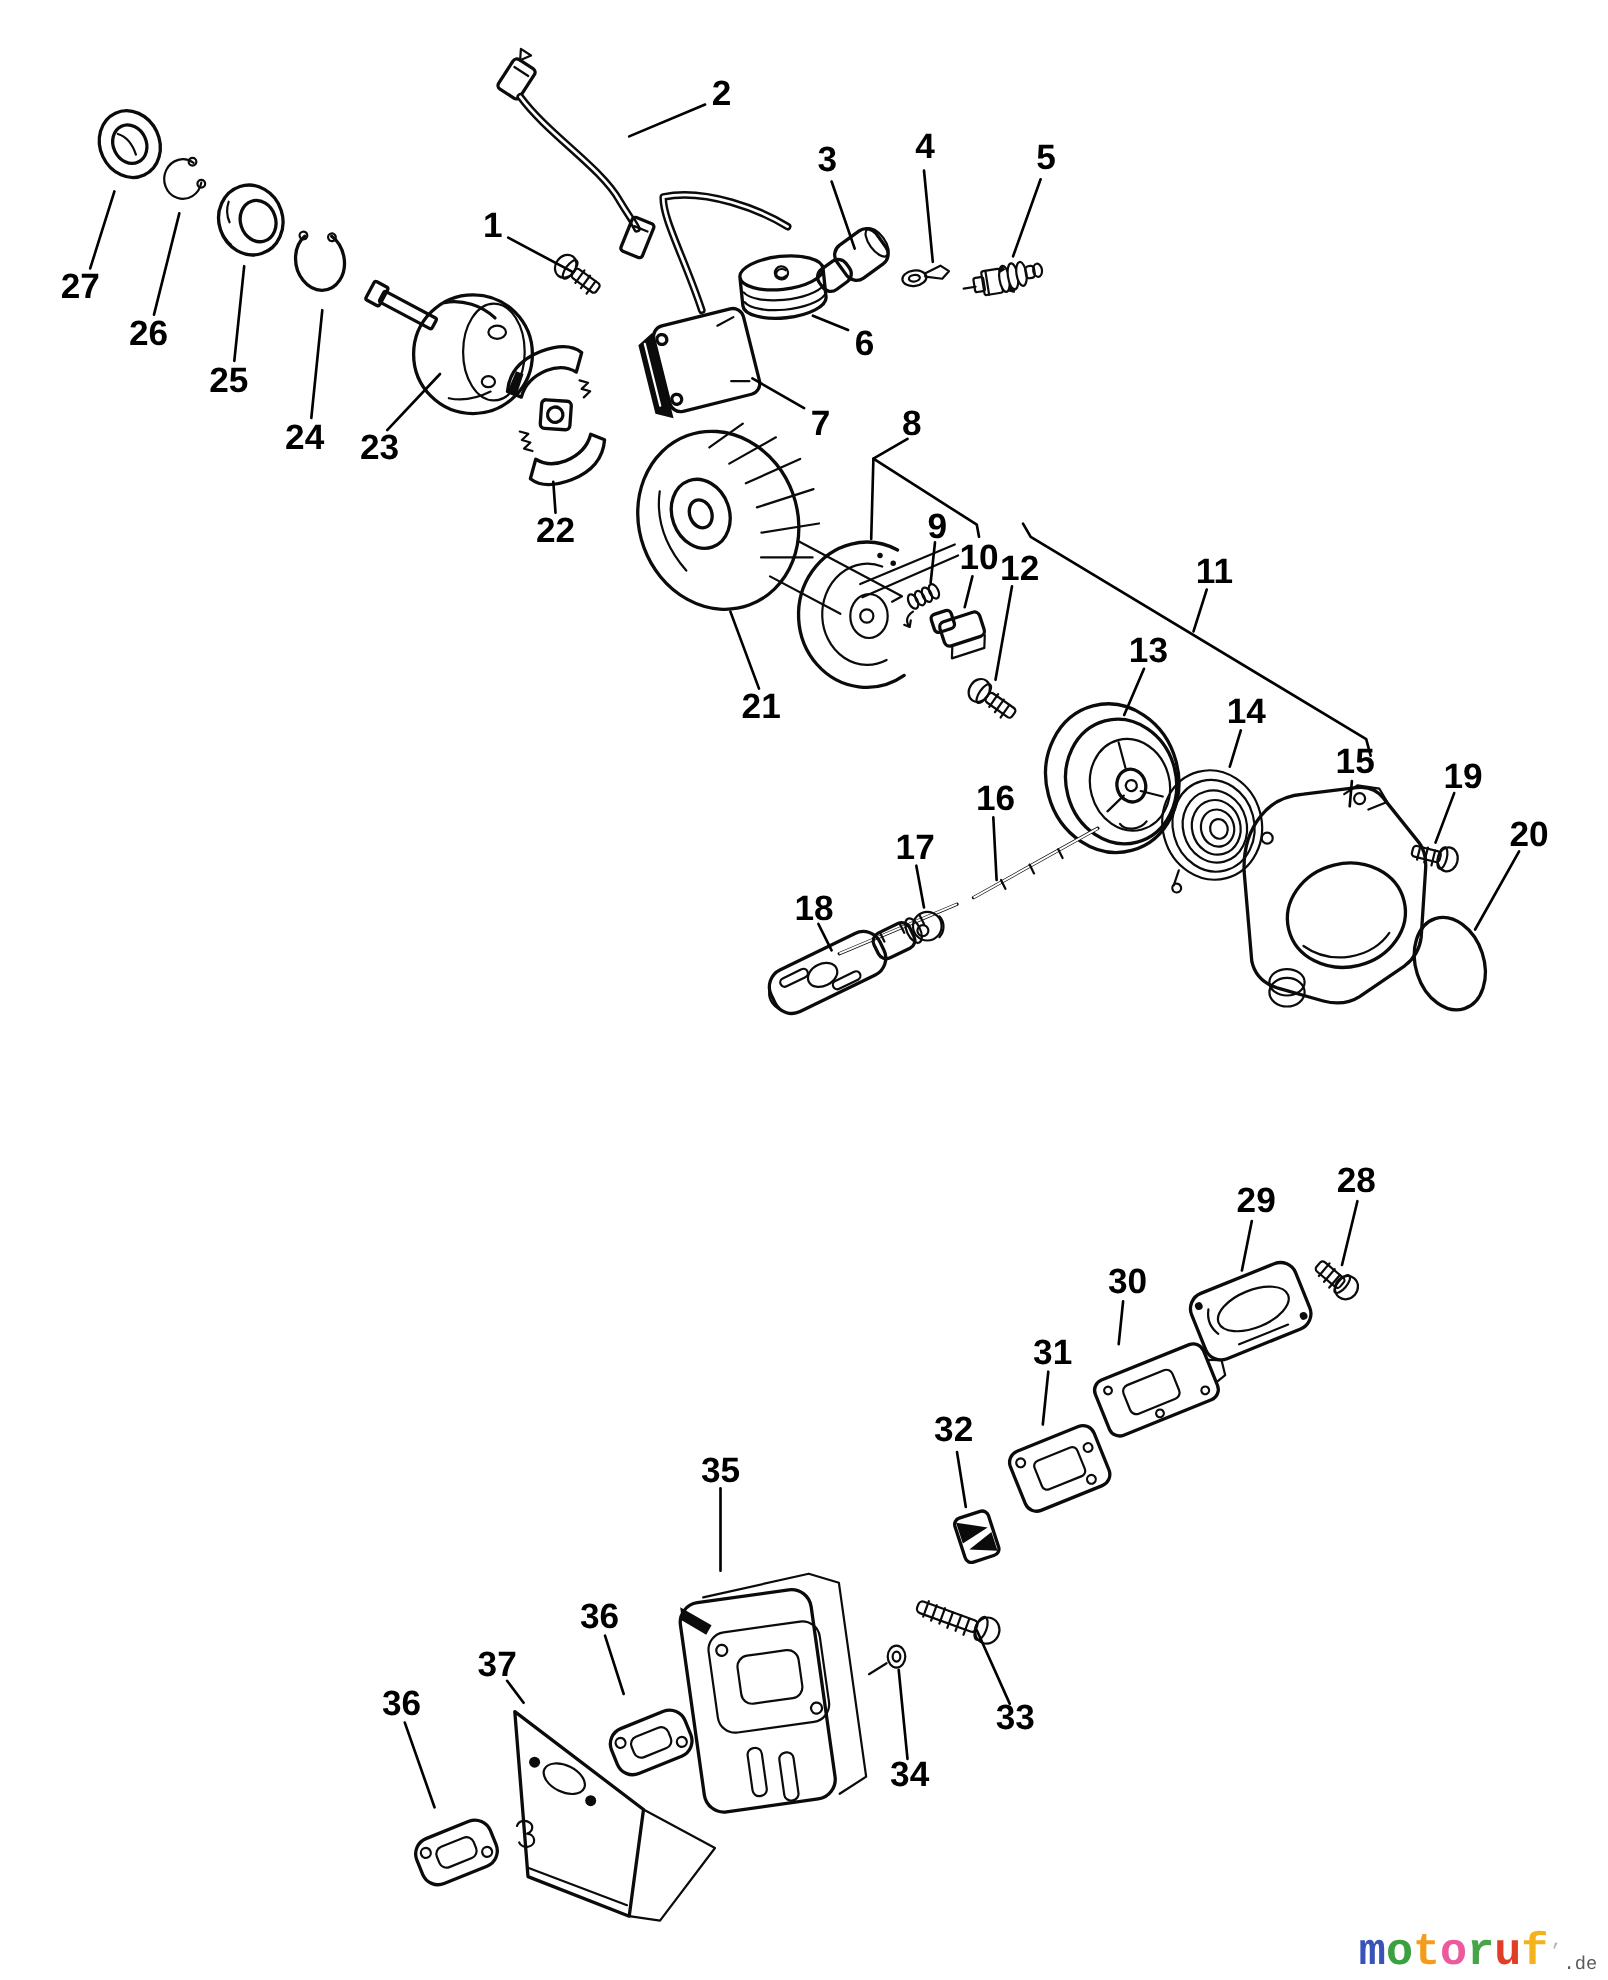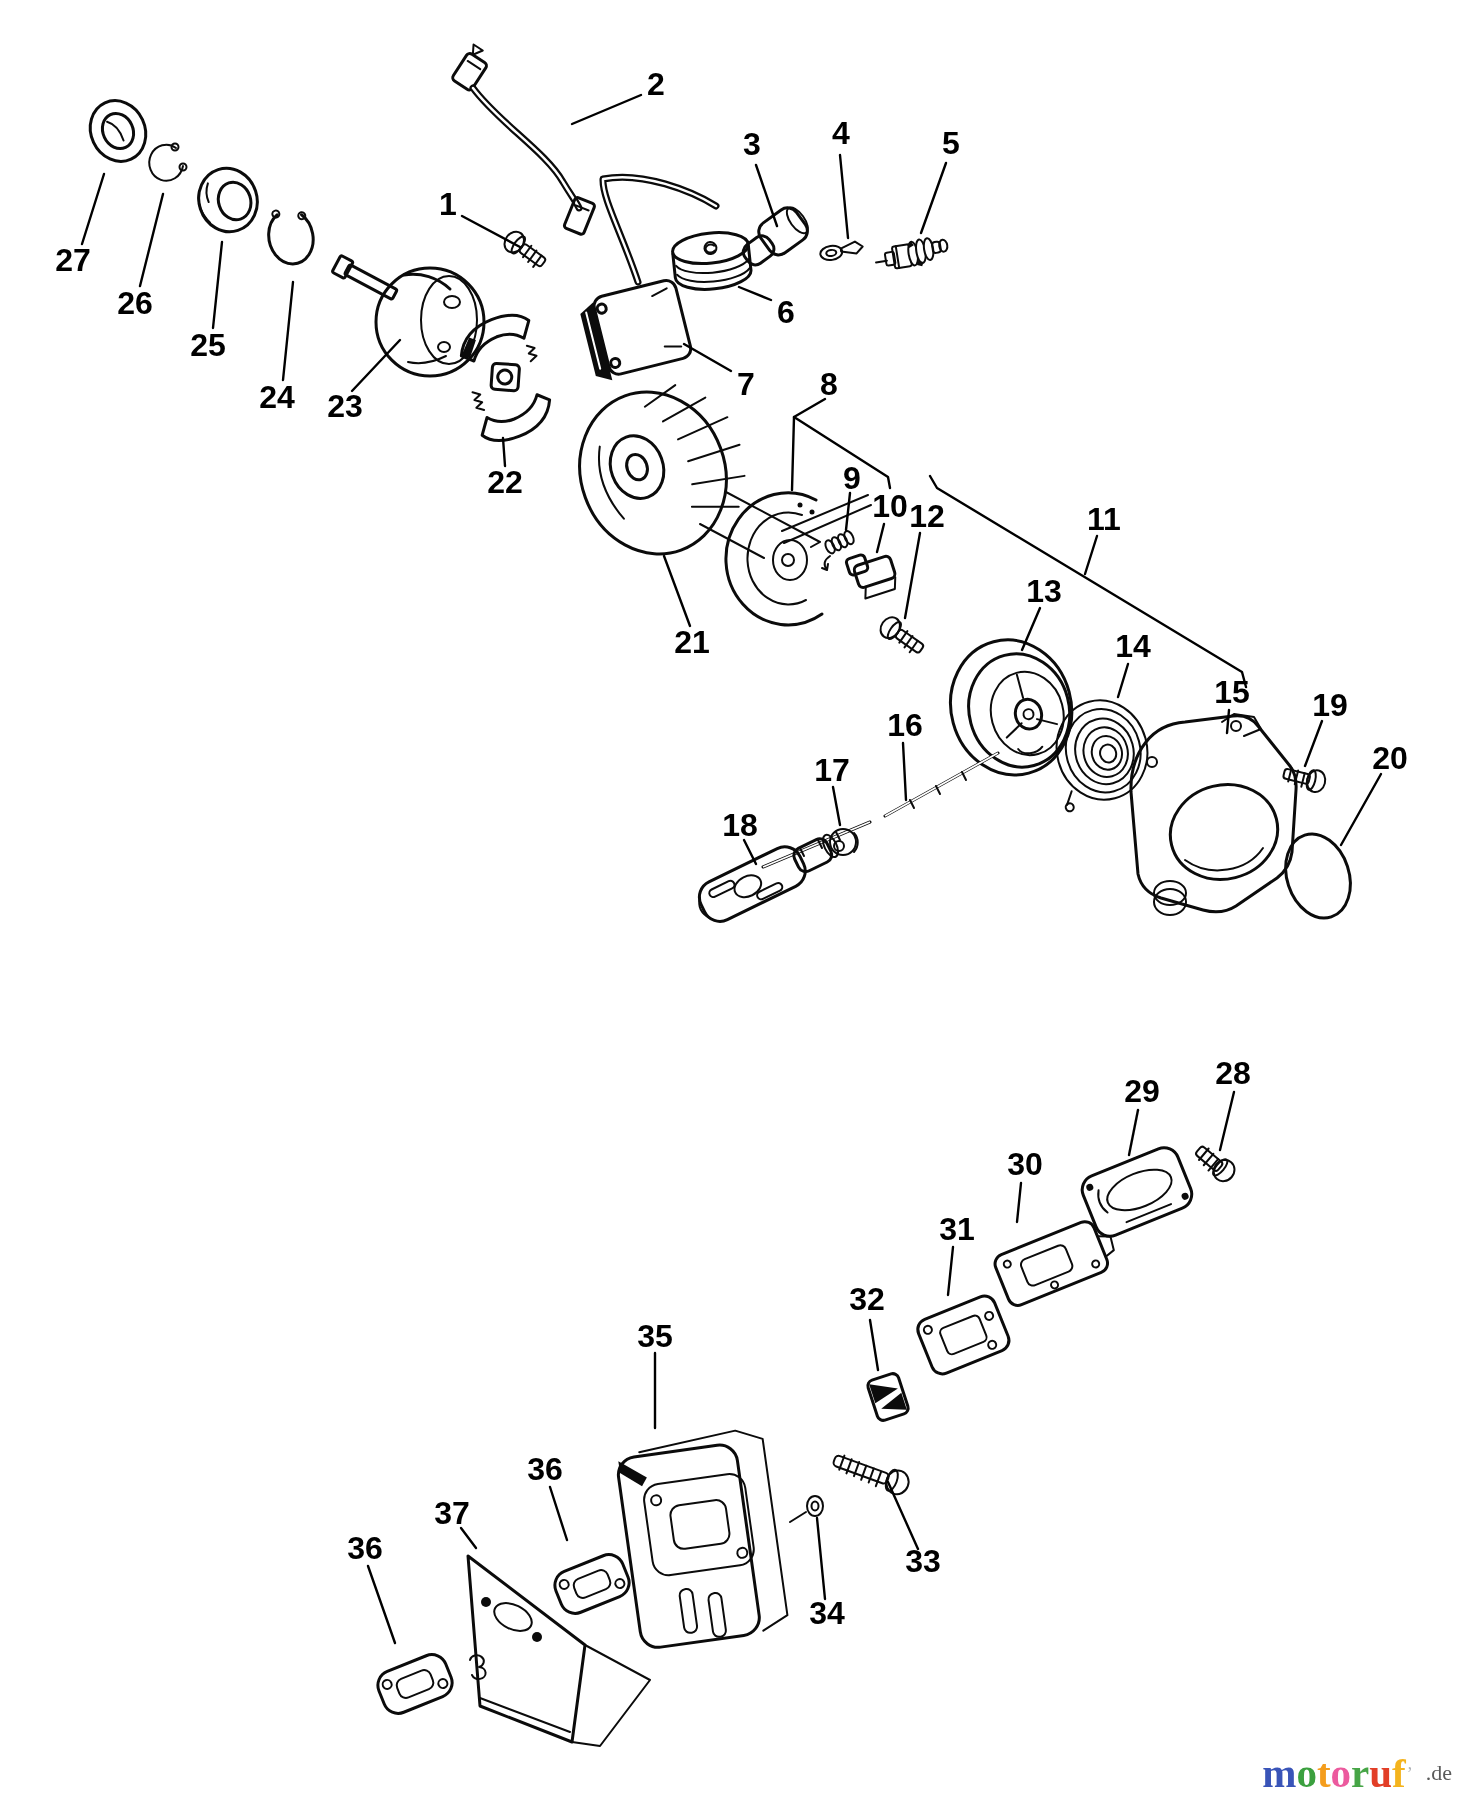--- a/index.html
+++ b/index.html
@@ -8,25 +8,25 @@
   svg{position:absolute;left:0;top:0;}
   
   .part{stroke:#0b0b0b;stroke-width:3;fill:none;stroke-linecap:round;stroke-linejoin:round;}
   .thin{stroke-width:2;}
   .fillw{fill:#ffffff;}
   .filld{fill:#0b0b0b;stroke:none;}
   .leader{stroke:#000000;stroke-width:2.4;fill:none;stroke-linecap:round;stroke-linejoin:round;}
   .part-label{font-family:"Liberation Sans",sans-serif;font-weight:bold;font-size:32px;fill:#000;
               text-anchor:middle;}
   
-  .logo{position:absolute;top:1750px;right:10px;height:46px;display:flex;align-items:center;
-        font-family:Liberation Serif, serif;}
+  .logo{position:absolute;top:1750px;right:10px;height:46px;display:flex;align-items:flex-end;
+        font-family:Liberation Mono, monospace;}
   .logo .letter{font-weight:bold;font-size:41px;line-height:1;}
   .logo .tickmark{font-size:18px;vertical-align:super;line-height:1;margin-left:1px;}
-  .logo-suffix{font-size:22px;margin-left:13px;}
+  .logo-suffix{font-size:17px;margin-left:2px;}
 </style>
 </head>
 <body>
 
 <div class="canvas">
 
 <svg id="diagram-svg" width="1462" height="1800" viewBox="0 0 1462 1800">
 
   <g class="part" transform="rotate(-25 118 131)">
     <ellipse cx="118" cy="131" rx="27" ry="31"></ellipse>

